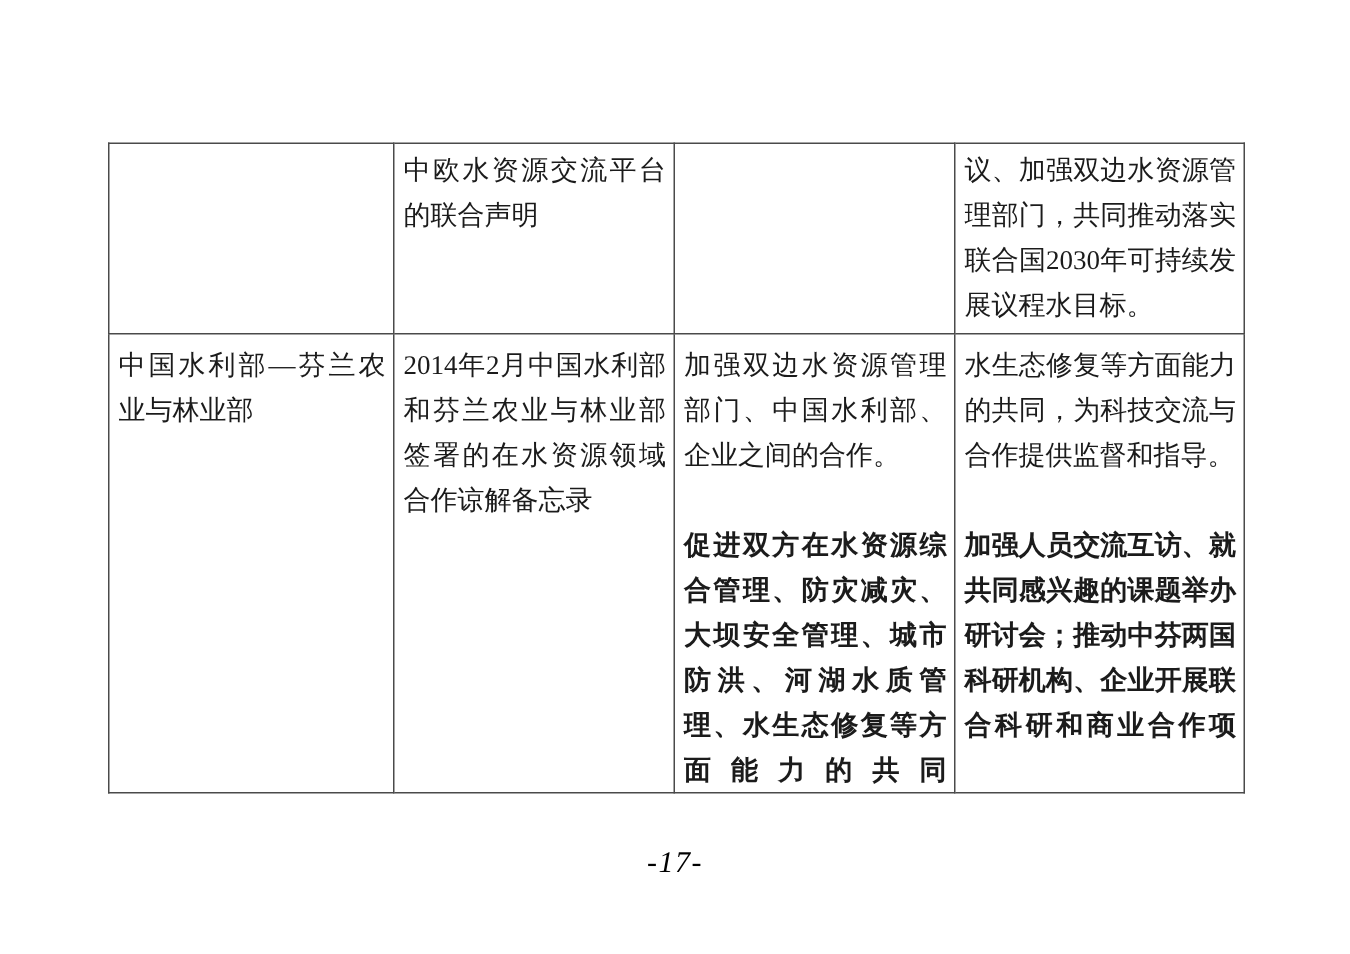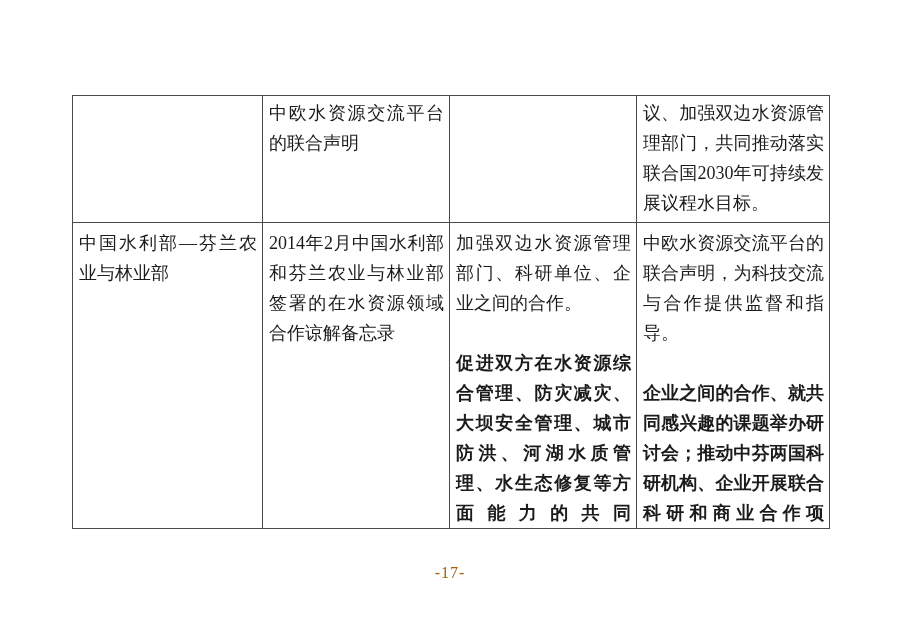--- a/index.html
+++ b/index.html
@@ -45,23 +45,24 @@
   }
   p.para + p.para { margin-top: 30px; font-weight: bold; }   
   p.para.cut-off { text-align-last: justify; } 
 
   
   .page-number {
     position: absolute;
     left: 0; right: 0;
     top: 564px;
     text-align: center;
-    font-size: 16px;
+    font-size: 20px;
     letter-spacing: 1px;
-    color: #a16207;
+    color: #000000;
+    font-style: italic;
   }
 </style>
 </head>
 <body>
 
 <div class="page">
 
   <table class="doc-table">
     <colgroup>
       <col style="width:190px">
@@ -81,26 +82,26 @@
         </td>
       </tr>
       <tr class="row-main">
         <td>
           <p class="para">中国水利部—芬兰农业与林业部</p>
         </td>
         <td>
           <p class="para">2014年2月中国水利部和芬兰农业与林业部签署的在水资源领域合作谅解备忘录</p>
         </td>
         <td>
-          <p class="para">加强双边水资源管理部门、科研单位、企业之间的合作。</p>
+          <p class="para">加强双边水资源管理部门、中国水利部、企业之间的合作。</p>
           <p class="para cut-off">促进双方在水资源综合管理、防灾减灾、大坝安全管理、城市防洪、河湖水质管理、水生态修复等方面能力的共同</p>
         </td>
         <td>
-          <p class="para">中欧水资源交流平台的联合声明，为科技交流与合作提供监督和指导。</p>
-          <p class="para cut-off">企业之间的合作、就共同感兴趣的课题举办研讨会；推动中芬两国科研机构、企业开展联合科研和商业合作项</p>
+          <p class="para">水生态修复等方面能力的共同，为科技交流与合作提供监督和指导。</p>
+          <p class="para cut-off">加强人员交流互访、就共同感兴趣的课题举办研讨会；推动中芬两国科研机构、企业开展联合科研和商业合作项</p>
         </td>
       </tr>
     </tbody>
   </table>
 
   <div class="page-number">-17-</div>
 
 </div>
 
 </body></html>

